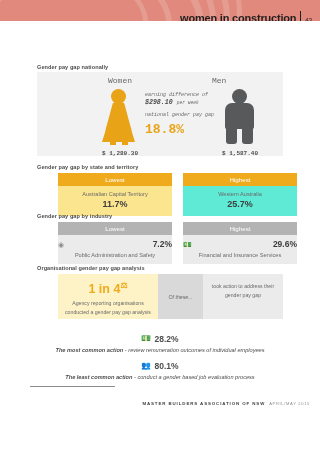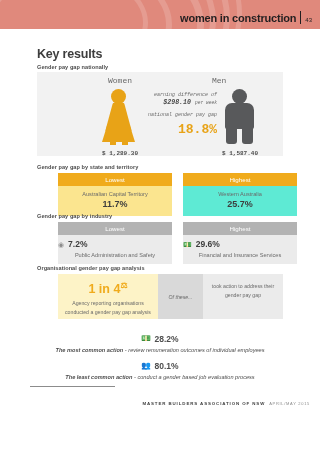--- a/index.html
+++ b/index.html
@@ -5,21 +5,21 @@
   html,body{margin:0;padding:0;}
   body{
     width:320px;height:453px;
     background:#ffffff;
     font-family:"Liberation Sans", sans-serif;
     overflow:hidden;
     position:relative;
   }
   
   .header-band{
-    position:absolute;left:0;top:0;width:320px;height:29px;
+    position:absolute;left:0;top:0;width:320px;height:21px;
     background:#e0897c;
     overflow:hidden;
   }
   .swirl{position:absolute;border-radius:50%;border-style:solid;border-color:rgba(255,255,255,0.16);background:transparent;}
   .s1{width:260px;height:150px;left:-70px;top:-58px;border-width:7px;}
   .s2{width:300px;height:180px;left:-96px;top:-76px;border-width:6px;}
   .s3{width:340px;height:210px;left:-122px;top:-94px;border-width:6px;}
   .s4{width:200px;height:120px;left:-40px;top:-42px;border-width:6px;}
   .s5{width:150px;height:95px;left:-12px;top:-30px;border-width:5px;}
   .s6{width:380px;height:240px;left:-148px;top:-112px;border-width:5px;}
@@ -83,21 +83,21 @@
 
   .man{left:186px;top:17px;width:34px;height:56px;}
   .man .fig-head{width:15px;height:15px;left:9px;top:0;background:#58595b;}
   .man .m-torso{
     position:absolute;left:2px;top:14px;width:29px;height:26px;background:#58595b;
     border-radius:7px 7px 2px 2px;
   }
   .man .m-leg{position:absolute;top:38px;width:11px;height:17px;background:#58595b;border-radius:0 0 3px 3px;}
   .man .m-l1{left:3px;} .man .m-l2{left:19px;}
 
-  .center-txt{position:absolute;left:108px;top:20px;width:72px;text-align:right;}
+  .center-txt{position:absolute;left:108px;top:20px;width:72px;text-align:left;}
   .cap{font-size:5px;color:#6a6a6a;line-height:7px;font-style:italic;}
   .cap-b{font-size:6.6px;color:#4d4d4d;font-style:italic;font-weight:bold;}
   .cap-b .sm{font-size:4.6px;font-weight:normal;color:#6a6a6a;}
   .big-pct{font-size:13px;font-weight:bold;color:#e8a317;line-height:15px;margin-top:3px;}
 
   .amt{position:absolute;font-size:6px;color:#4d4d4d;font-weight:bold;}
   .amt-w{left:55px;top:78px;width:56px;text-align:center;}
   .amt-m{left:175px;top:78px;width:56px;text-align:center;}
 
   
@@ -123,21 +123,21 @@
   .st-high .card-val{color:#3d3d3d;}
 
   
   .sub-ind{position:absolute;left:37px;top:180px;}
   .in-low{left:58px;top:189px;}
   .in-low .card-hd{background:#b3b3b3;}
   .in-low .card-bd{background:#ebebeb;}
   .in-high{left:183px;top:189px;border-radius:13px;}
   .in-high .card-hd{background:#b3b3b3;}
   .in-high .card-bd{background:#ebebeb;}
-  .ind-val-row{display:flex;align-items:center;justify-content:flex-start;gap:4px;}
+  .ind-val-row{display:flex;align-items:center;justify-content:space-between;gap:4px;}
   .ind-val{font-size:8.5px;font-weight:bold;color:#3d3d3d;}
   .ind-icon{font-size:7px;color:#8c8c8c;line-height:9px;}
 
   
   .sub-org{position:absolute;left:37px;top:232px;}
   .org-row{position:absolute;left:58px;top:241px;width:225px;height:45px;display:flex;}
   .org-left{width:100px;background:#fdf3c7;text-align:center;padding-top:5px;box-sizing:border-box;}
   .org-mid{width:45px;background:#d9d9d9;display:flex;align-items:center;justify-content:center;}
   .org-right{width:80px;background:#ebebeb;text-align:center;padding-top:5px;box-sizing:border-box;}
   .org-big{font-size:12.5px;font-weight:bold;color:#f0ab1c;line-height:14px;}
@@ -185,21 +185,20 @@
   <div class="swirl s6"></div>
   <div class="header-title-wrap">
     <span class="header-title">women in construction</span>
     <span class="header-sep"></span>
     <span class="header-page">43</span>
   </div>
 </div>
 
 <div class="page">
 
-  <div class="key-results">Key results</div>
 
   <div class="section-label sub-nat">Gender pay gap nationally</div>
 
   <div class="nat-panel">
     <div class="col-title t-women">Women</div>
     <div class="col-title t-men">Men</div>
 
     <div class="fig woman">
       <div class="fig-head"></div>
       <div class="w-torso"></div>

